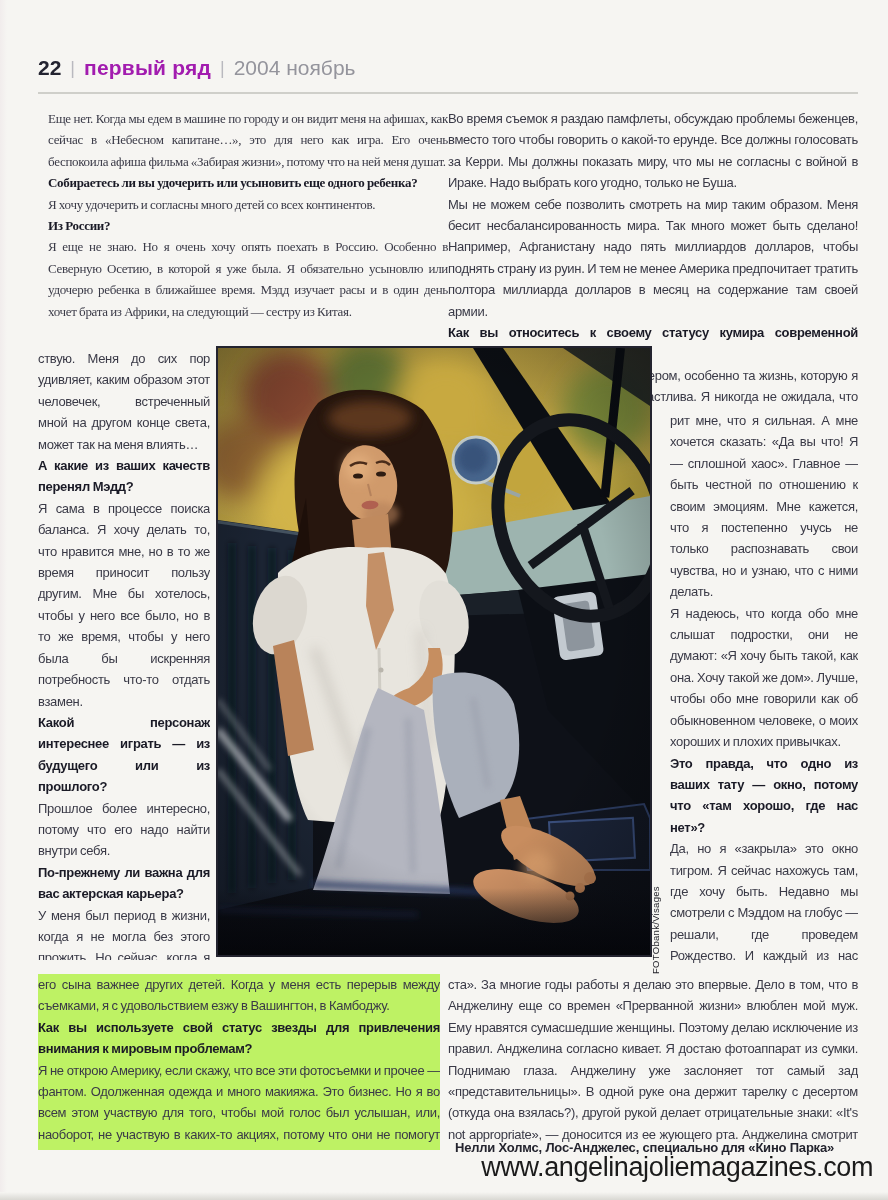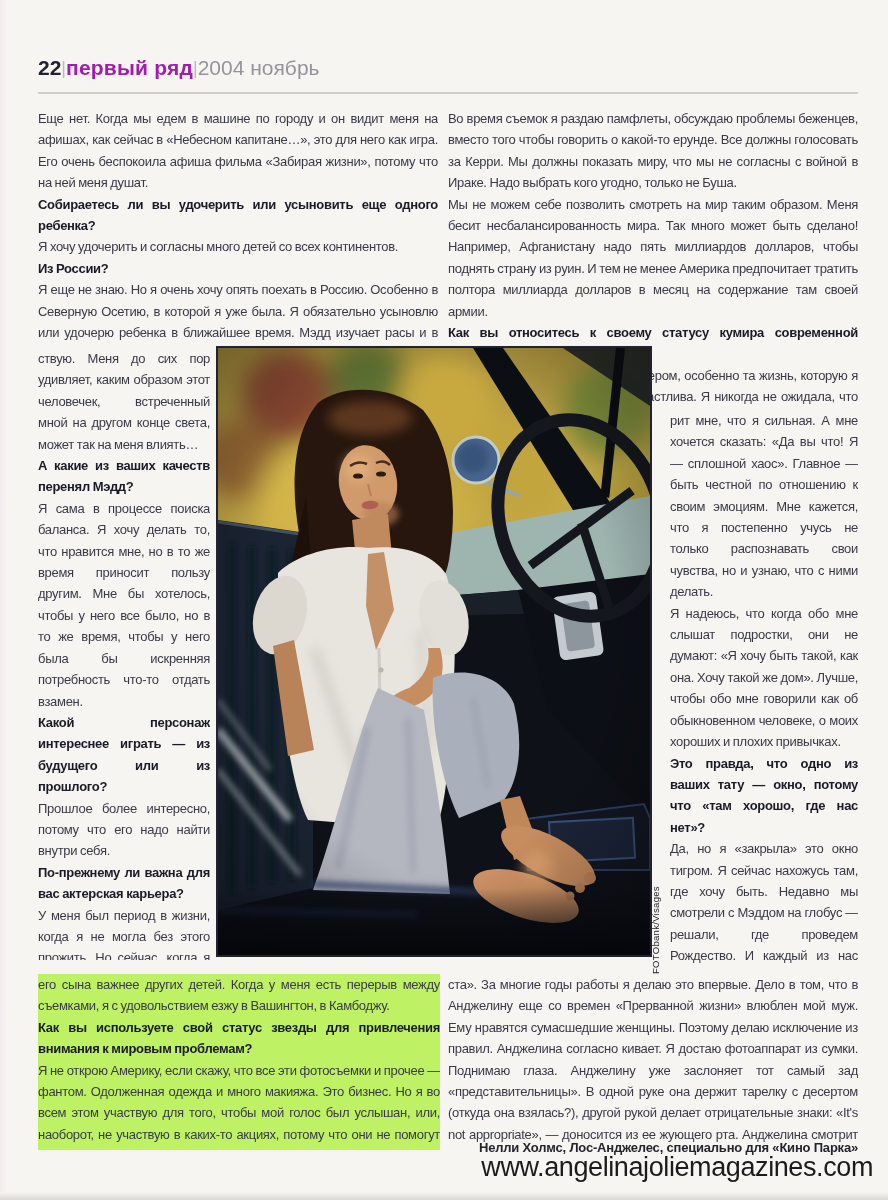--- a/index.html
+++ b/index.html
@@ -9,42 +9,42 @@
     font-family:"Liberation Sans","DejaVu Sans",sans-serif;
     color:#38384a;
   }
   .page-edge-bottom{position:absolute;left:0;bottom:0;width:888px;height:8px;
     background:linear-gradient(#f6f5f2,#d9d8d3);}
   .page-edge-left{position:absolute;left:0;top:0;width:7px;height:1200px;
     background:linear-gradient(90deg,#f1ecec,#f6f5f2);}
 
   
   .header{position:absolute;left:38px;top:56px;width:820px;height:30px;
-    display:flex;align-items:baseline;font-size:21px;}
+    display:flex;align-items:baseline;gap:9px;font-size:21px;}
   .header .pageno{font-weight:700;color:#232330;}
   .header .sep{color:#b9b9bf;font-weight:400;font-size:18px;transform:translateY(-1px);}
   .header .section{font-weight:700;color:#a21caf;letter-spacing:.2px;}
   .header .issue{color:#94949c;font-weight:400;}
   .rule{position:absolute;left:38px;top:92px;width:820px;height:2px;background:#cfcfca;}
 
   
   .tblock{position:absolute;overflow:hidden;text-align:justify;
     font-size:13px;line-height:21.4px;letter-spacing:-0.3px;word-spacing:-0.5px;z-index:1;}
   .tblock p{margin:0;}
   .tblock p.q{font-weight:700;color:#1a1a26;}
   .tblock p.a{color:#3a3a47;}
 
-  .b-top-left    {left:38px;  top:108px; width:400px; height:240px;}
+  .b-top-left    {left:48px;  top:108px; width:400px; height:240px;font-family:Liberation Serif, serif;}
   .b-left-col    {left:38px;  top:348px; width:172px; height:612px;}
   .b-bottom-left {left:38px;  top:974px; width:402px; height:176px; background:#bef264; z-index:6;}
   .b-top-right   {left:448px; top:108px; width:410px; height:302px;}
   .b-right-col   {left:670px; top:410px; width:188px; height:566px;}
   .b-bottom-right{left:448px; top:974px; width:410px; height:172px; background:#f6f5f2; z-index:6;}
 
-  .byline{position:absolute;left:448px;top:1140px;width:410px;z-index:7;
+  .byline{position:absolute;left:424px;top:1140px;width:410px;z-index:7;
     text-align:right;font-size:13px;font-weight:700;color:#24242e;letter-spacing:-0.2px;}
 
   .watermark{position:absolute;right:15px;top:1152px;z-index:7;
     font-size:27px;color:#1b1b1b;letter-spacing:-0.4px;font-weight:400;}
 
   
   .photo{position:absolute;left:218px;top:348px;width:432px;height:607px;z-index:5;
     outline:2px solid #23232f;background:#0e1118;}
   .photo svg{display:block;}
   .photo-credit{position:absolute;left:650px;top:846px;height:128px;width:14px;z-index:6;

